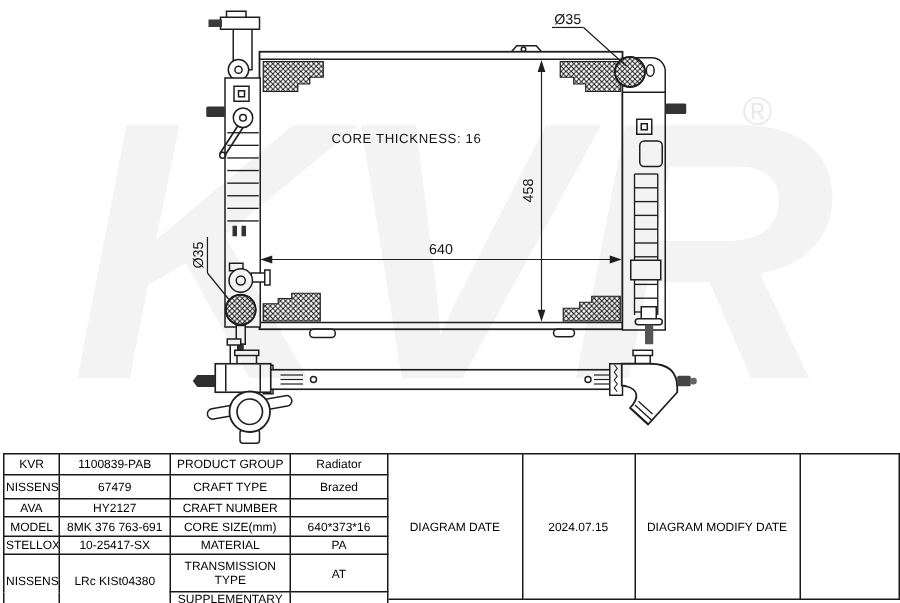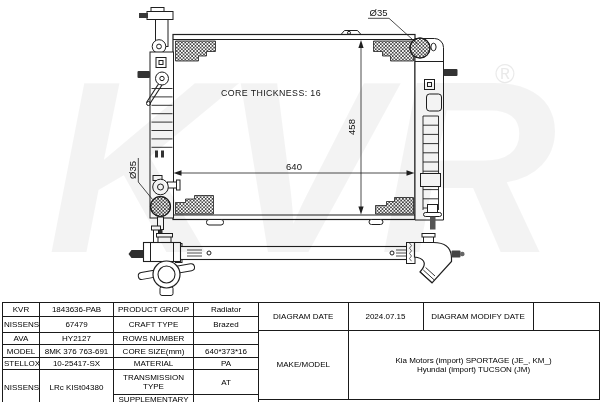--- a/index.html
+++ b/index.html
@@ -209,34 +209,34 @@
     <table class="spec left-spec">
       <colgroup>
           <col style="width:37px">
           <col style="width:74px">
           <col style="width:80px">
           <col style="width:65px">
         </colgroup>
       <tbody>
           <tr style="height:14px">
         <td>KVR</td>
-        <td>1843636-PAB</td>
+        <td>1100839-PAB</td>
         <td>PRODUCT GROUP</td>
         <td>Radiator</td>
       </tr>
       <tr style="height:16px">
         <td>NISSENS</td>
         <td>67479</td>
         <td>CRAFT TYPE</td>
         <td>Brazed</td>
       </tr>
       <tr style="height:12px">
         <td>AVA</td>
         <td>HY2127</td>
-        <td>ROWS NUMBER</td>
+        <td>CRAFT NUMBER</td>
         <td></td>
       </tr>
       <tr style="height:13px">
         <td>MODEL</td>
         <td>8MK 376 763-691</td>
         <td>CORE SIZE(mm)</td>
         <td>640*373*16</td>
       </tr>
       <tr style="height:12px">
         <td>STELLOX</td>
@@ -264,24 +264,17 @@
           <col style="width:110px">
           <col style="width:66px">
         </colgroup>
       <tbody>
           <tr style="height:14px">
         <td class="nolb">DIAGRAM DATE</td>
         <td>2024.07.15</td>
         <td>DIAGRAM MODIFY DATE</td>
         <td></td>
       </tr>
-      <tr style="height:35px">
-        <td class="nolb">MAKE/MODEL</td>
-        <td colspan="3">
-          <span class="mm-line">Kia Motors (import) SPORTAGE (JE_, KM_)</span>
-          <span class="mm-line">Hyundai (import) TUCSON (JM)</span>
-        </td>
-      </tr>
     </tbody>
       </table>
   </div>
 
 </div>
 
 </body></html>

